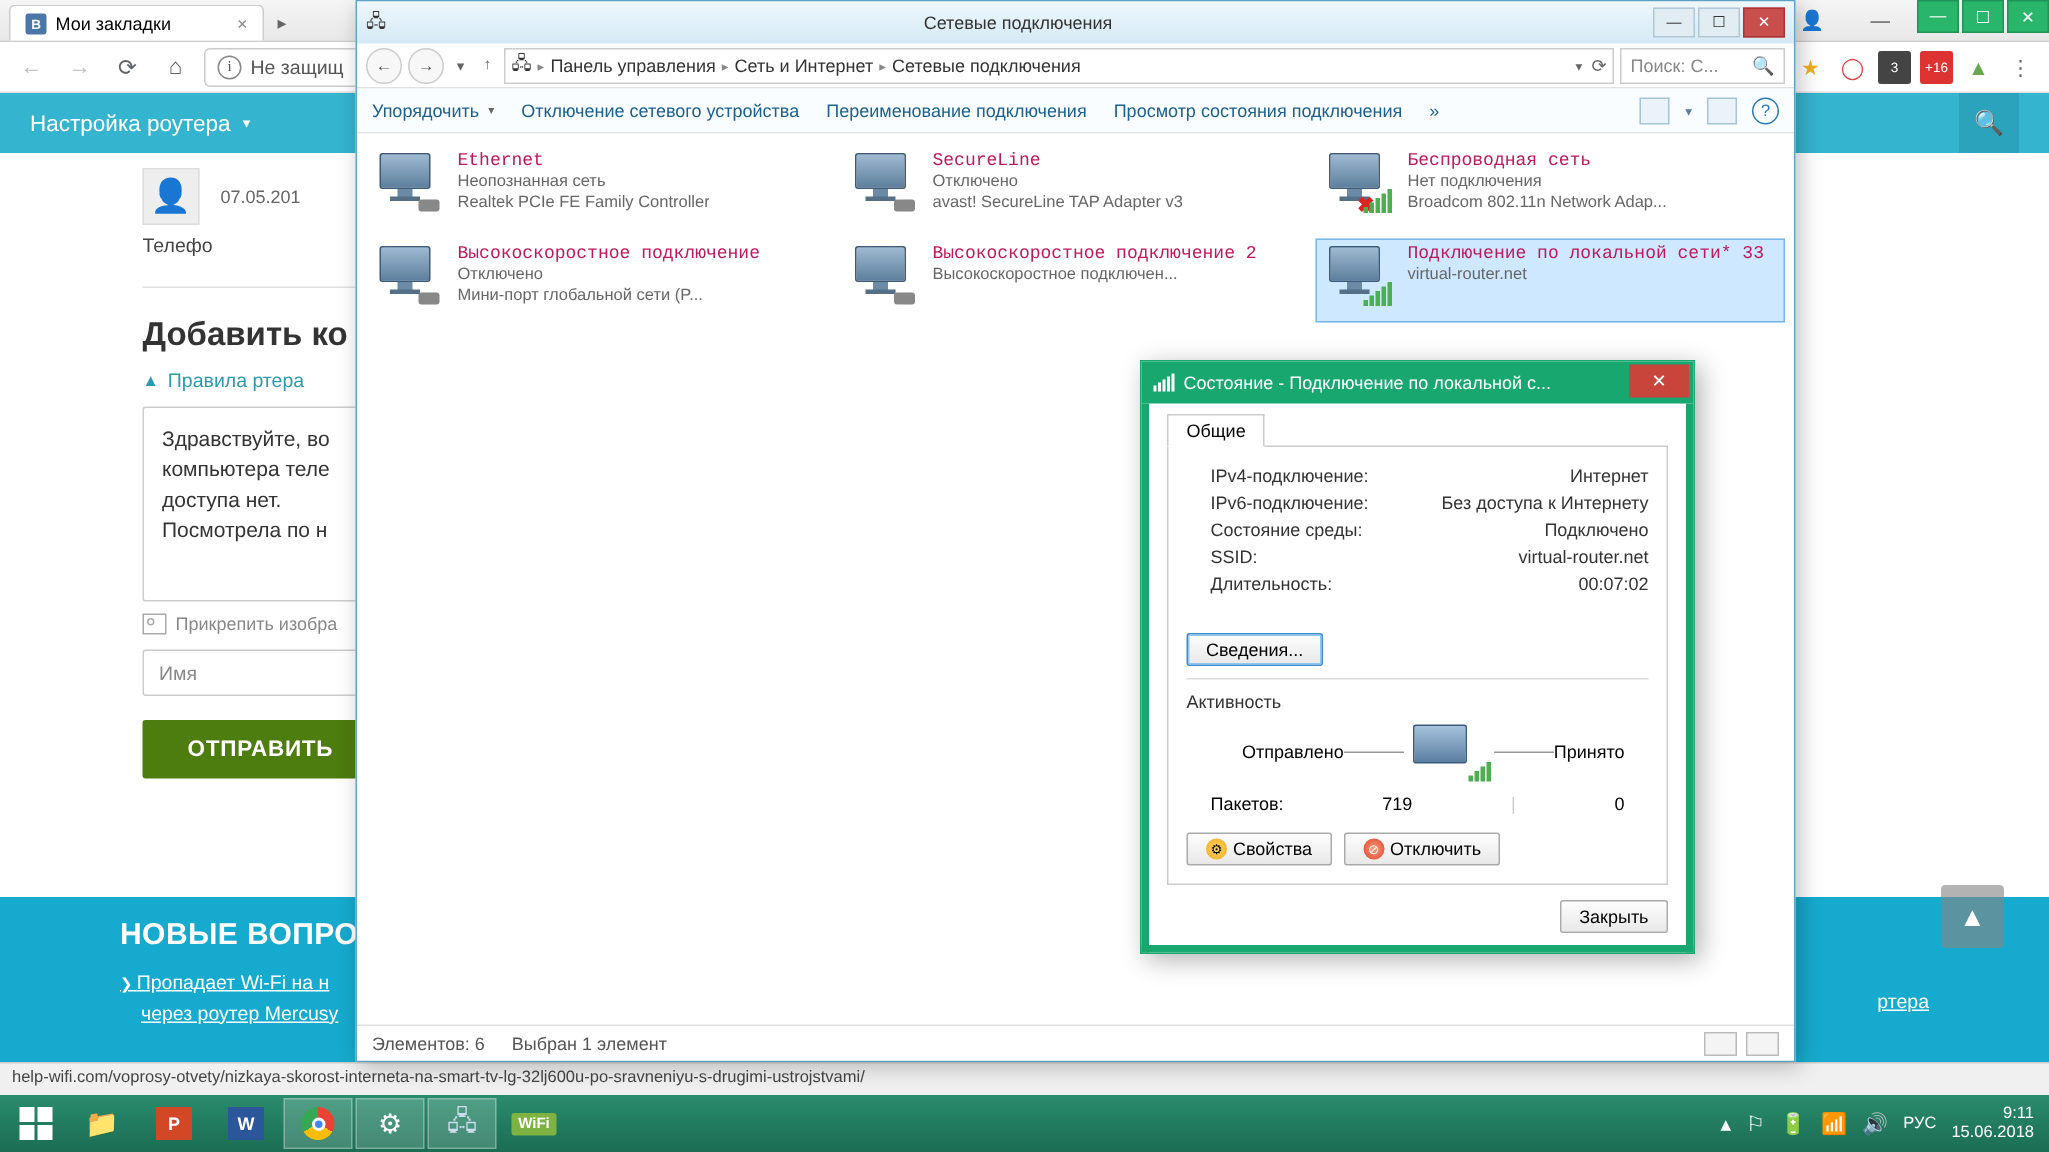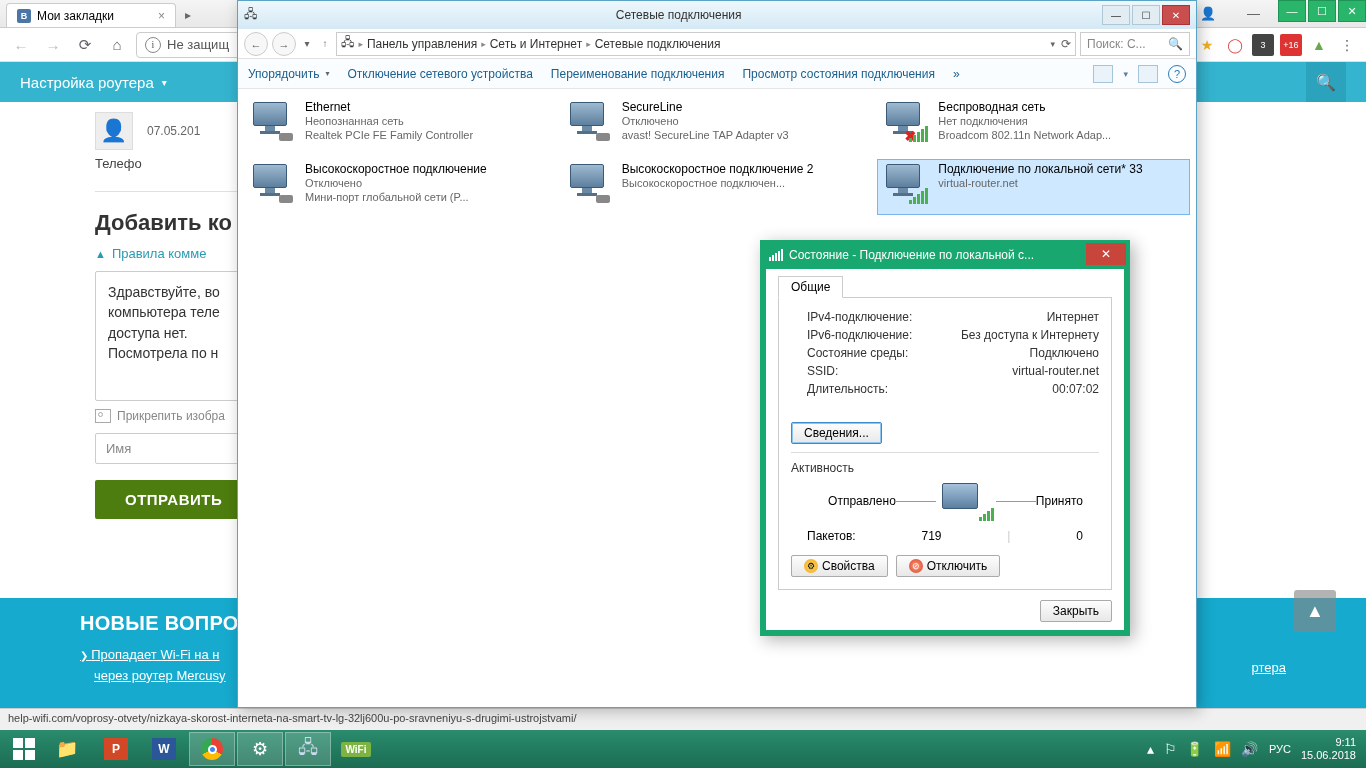--- a/index.html
+++ b/index.html
@@ -81,21 +81,21 @@
 .conn-icon .cable { width: 14px; height: 8px; background: #888; border-radius: 2px; position: absolute; bottom: 3px; right: 4px; }
 .conn-icon .signal { position: absolute; bottom: 2px; right: 2px; display: flex; gap: 1px; align-items: flex-end; }
 .conn-icon .signal span { width: 3px; background: #4caf50; }
 .conn-icon .signal span:nth-child(1){height:4px}
 .conn-icon .signal span:nth-child(2){height:7px}
 .conn-icon .signal span:nth-child(3){height:10px}
 .conn-icon .signal span:nth-child(4){height:13px}
 .conn-icon .signal span:nth-child(5){height:16px}
 .conn-icon .redx { position: absolute; bottom: 0; right: 14px; color: #d22; font-size: 14px; font-weight: bold; }
 .conn-text { font-size: 12px; line-height: 1.25; color: #222; overflow: hidden; }
-.conn-text .l1 { color: #000000; }
+.conn-text .l1 { color: #be185d; font-family: Liberation Mono, monospace; }
 .conn-text .l2, .conn-text .l3 { color: #666; font-size: 11px; white-space: nowrap; overflow: hidden; text-overflow: ellipsis; max-width: 210px; }
 
 .exp-status { position: absolute; bottom: 0; left: 0; right: 0; height: 24px; border-top: 1px solid #e0e0e0; display: flex; align-items: center; padding: 0 10px; font-size: 12px; color: #555; gap: 18px; background: #fff; }
 .exp-status .right { margin-left: auto; display: flex; gap: 6px; }
 .view-toggle { width: 22px; height: 16px; border: 1px solid #bbb; background: #f4f4f4; }
 
 
 .status-dlg { position: absolute; left: 760px; top: 240px; width: 370px; background: #fff; border: 1px solid #1aa871; box-shadow: 4px 4px 16px rgba(0,0,0,.3); }
 .dlg-title { height: 28px; background: #18a86f; color: #fff; display: flex; align-items: center; padding: 0 8px; font-size: 12px; }
 .dlg-title .sig { display: flex; gap: 1px; align-items: flex-end; margin-right: 6px; }
@@ -197,21 +197,21 @@
     <div class="post-meta">
       <div class="avatar">👤</div>
       <div>
         <div style="font-size:12px;color:#666">07.05.201</div>
       </div>
     </div>
     <div style="font-size:13px;color:#444;margin-top:-6px;margin-bottom:20px">Телефо</div>
     <div style="border-top:1px solid #e0e0e0;margin:10px 0 0;width:540px"></div>
     <h2>Добавить ко</h2>
     <div class="rules-link">
-        <span>Правила комме</span>
+        <span>Правила ртера</span>
       </div>
     <div class="comment-box"><span style="white-space:pre-line">Здравствуйте, во
 компьютера теле
 доступа нет.
 Посмотрела по н</span></div>
     <div class="attach">
       <span style="border:1px solid #aaa;width:16px;height:14px;display:inline-block;position:relative">
           <span style="position:absolute;width:5px;height:5px;border:1px solid #aaa;border-radius:50%;top:2px;left:2px"></span>
         </span>
       <span>Прикрепить изобра</span>
@@ -376,20 +376,28 @@
             <span></span>
           </div>
         </div>
       <div class="conn-text">
         <div class="l1">Подключение по локальной сети* 33</div>
         <div class="l2">virtual-router.net</div>
       </div>
     </div>
   </div>
 
+  <div class="exp-status">
+    <span>Элементов: 6</span>
+    <span>Выбран 1 элемент</span>
+    <div class="right">
+      <div class="view-toggle"></div>
+      <div class="view-toggle"></div>
+    </div>
+  </div>
 </div>
 
 <div class="status-dlg">
   <div class="dlg-title">
     <div class="sig">
         <span></span>
         <span></span>
         <span></span>
         <span></span>
         <span></span>

